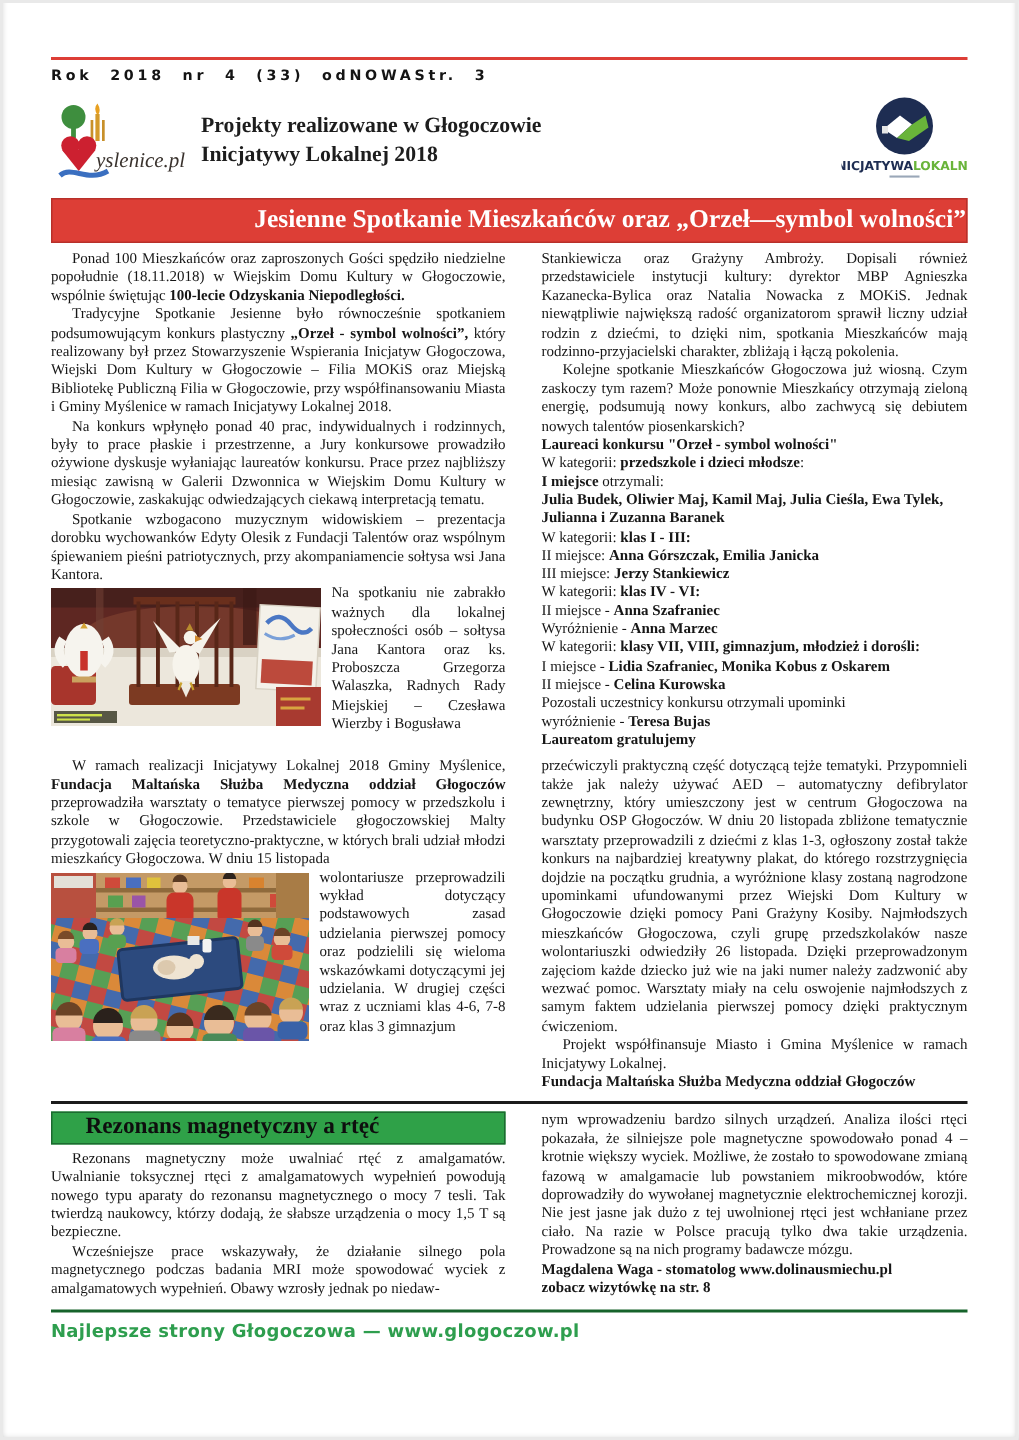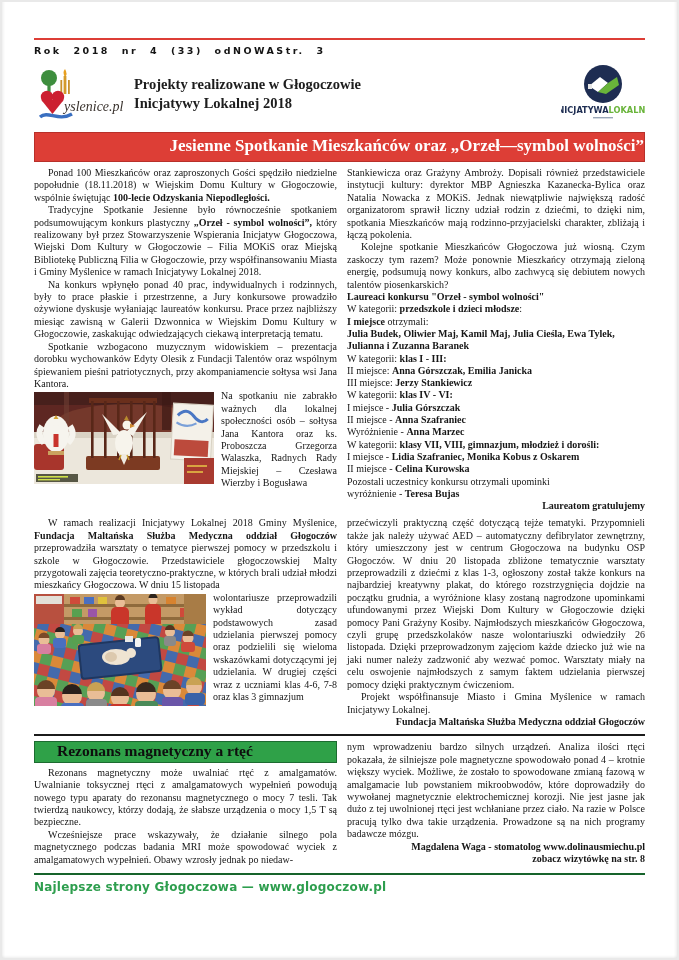--- a/index.html
+++ b/index.html
@@ -10,31 +10,31 @@
   .inner{padding:0 34px;}
   :root{--red:#dd3e36;--red-dark:#b8302a;--green:#2fa148;--green-dark:#1c6b30;--greentxt:#2e9e4e;--navy:#1e2d52;}
   .toprule{margin-top:38px;height:2px;background:var(--red);}
   .hdr{display:flex;margin-top:5px;
        font-family:"DejaVu Sans","Liberation Sans",sans-serif;font-size:9.5px;font-weight:bold;
        letter-spacing:2.5px;word-spacing:6px;color:#141414;}
   .masthead{display:flex;align-items:center;margin-top:7px;}
   .mh-title{flex:1;text-align:left;font-weight:bold;font-size:14.5px;line-height:19px;color:#1d1d1d;padding:0 4px;}
   .banner{margin-top:7px;background:var(--red);border:1px solid var(--red-dark);color:#ffffff;text-align:right;
           font-weight:bold;font-size:17px;padding:3px 0 5px;}
-  .cols{display:flex;gap:10px;margin-top:5px;}
+  .cols{display:flex;gap:24px;margin-top:5px;}
   .colL{width:303px;flex:none;}
   .colR{flex:1;min-width:0;}
   .body-t{font-size:10px;line-height:12.4px;text-align:justify;color:#161616;}
   p{margin:0;}
   p.ind{text-indent:14px;}
   .b{font-weight:bold;}
   .photo{float:left;margin:2px 7px 1px 0;display:block;}
   .wrapblock::after{content:"";display:block;clear:both;}
   .lines{text-align:left;line-height:12.3px;}
-  .sig{text-align:right;font-weight:bold;}
+  .sig{text-align:left;font-weight:bold;}
   .rule-blk{height:2px;background:#1b1b1b;margin-top:6px;}
   .banner-green{background:var(--green);border:1px solid var(--green-dark);color:#0e0e0e;font-weight:bold;
                 font-size:15.5px;padding:3px 0 4px 22px;margin-bottom:4px;}
   .rule-grn{height:2px;background:#16632b;margin-top:7px;}
   .footer{margin-top:5px;text-align:left;font-family:"DejaVu Sans","Liberation Sans",sans-serif;
           font-weight:bold;font-size:12px;color:var(--greentxt);letter-spacing:.2px;}
 </style>
 </head>
 <body>
 
@@ -153,21 +153,20 @@
       <p class="ind">Kolejne spotkanie Mieszkańców Głogoczowa już wiosną. Czym zaskoczy tym razem? Może ponownie Mieszkańcy otrzymają zieloną energię, podsumują nowy konkurs, albo zachwycą się debiutem nowych talentów piosenkarskich?</p>
       <div class="lines">
         <div class="b">Laureaci konkursu "Orzeł - symbol wolności"</div>
         <div><span>W kategorii: </span><span class="b">przedszkole i dzieci młodsze</span><span>:</span></div>
         <div><span></span><span class="b">I miejsce</span><span> otrzymali:</span></div>
         <div><span></span><span class="b">Julia Budek, Oliwier Maj, Kamil Maj, Julia Cieśla, Ewa Tylek, Julianna i Zuzanna Baranek</span><span></span></div>
         <div><span>W kategorii: </span><span class="b">klas I - III:</span><span></span></div>
         <div><span>II miejsce: </span><span class="b">Anna Górszczak, Emilia Janicka</span><span></span></div>
         <div><span>III miejsce: </span><span class="b">Jerzy Stankiewicz</span><span></span></div>
         <div><span>W kategorii: </span><span class="b">klas IV - VI:</span><span></span></div>
-        <div><span>I miejsce - </span><span class="b">Julia Górszczak</span><span></span></div>
         <div><span>II miejsce - </span><span class="b">Anna Szafraniec</span><span></span></div>
         <div><span>Wyróżnienie - </span><span class="b">Anna Marzec</span><span></span></div>
         <div><span>W kategorii: </span><span class="b">klasy VII, VIII, gimnazjum, młodzież i dorośli:</span><span></span></div>
         <div><span>I miejsce - </span><span class="b">Lidia Szafraniec, Monika Kobus z Oskarem</span><span></span></div>
         <div><span>II miejsce - </span><span class="b">Celina Kurowska</span><span></span></div>
         <div><span>Pozostali uczestnicy konkursu otrzymali upominki</span><span class="b"></span><span></span></div>
         <div><span>wyróżnienie - </span><span class="b">Teresa Bujas</span><span></span></div>
         <div class="sig">Laureatom gratulujemy</div>
       </div>
     </div>

